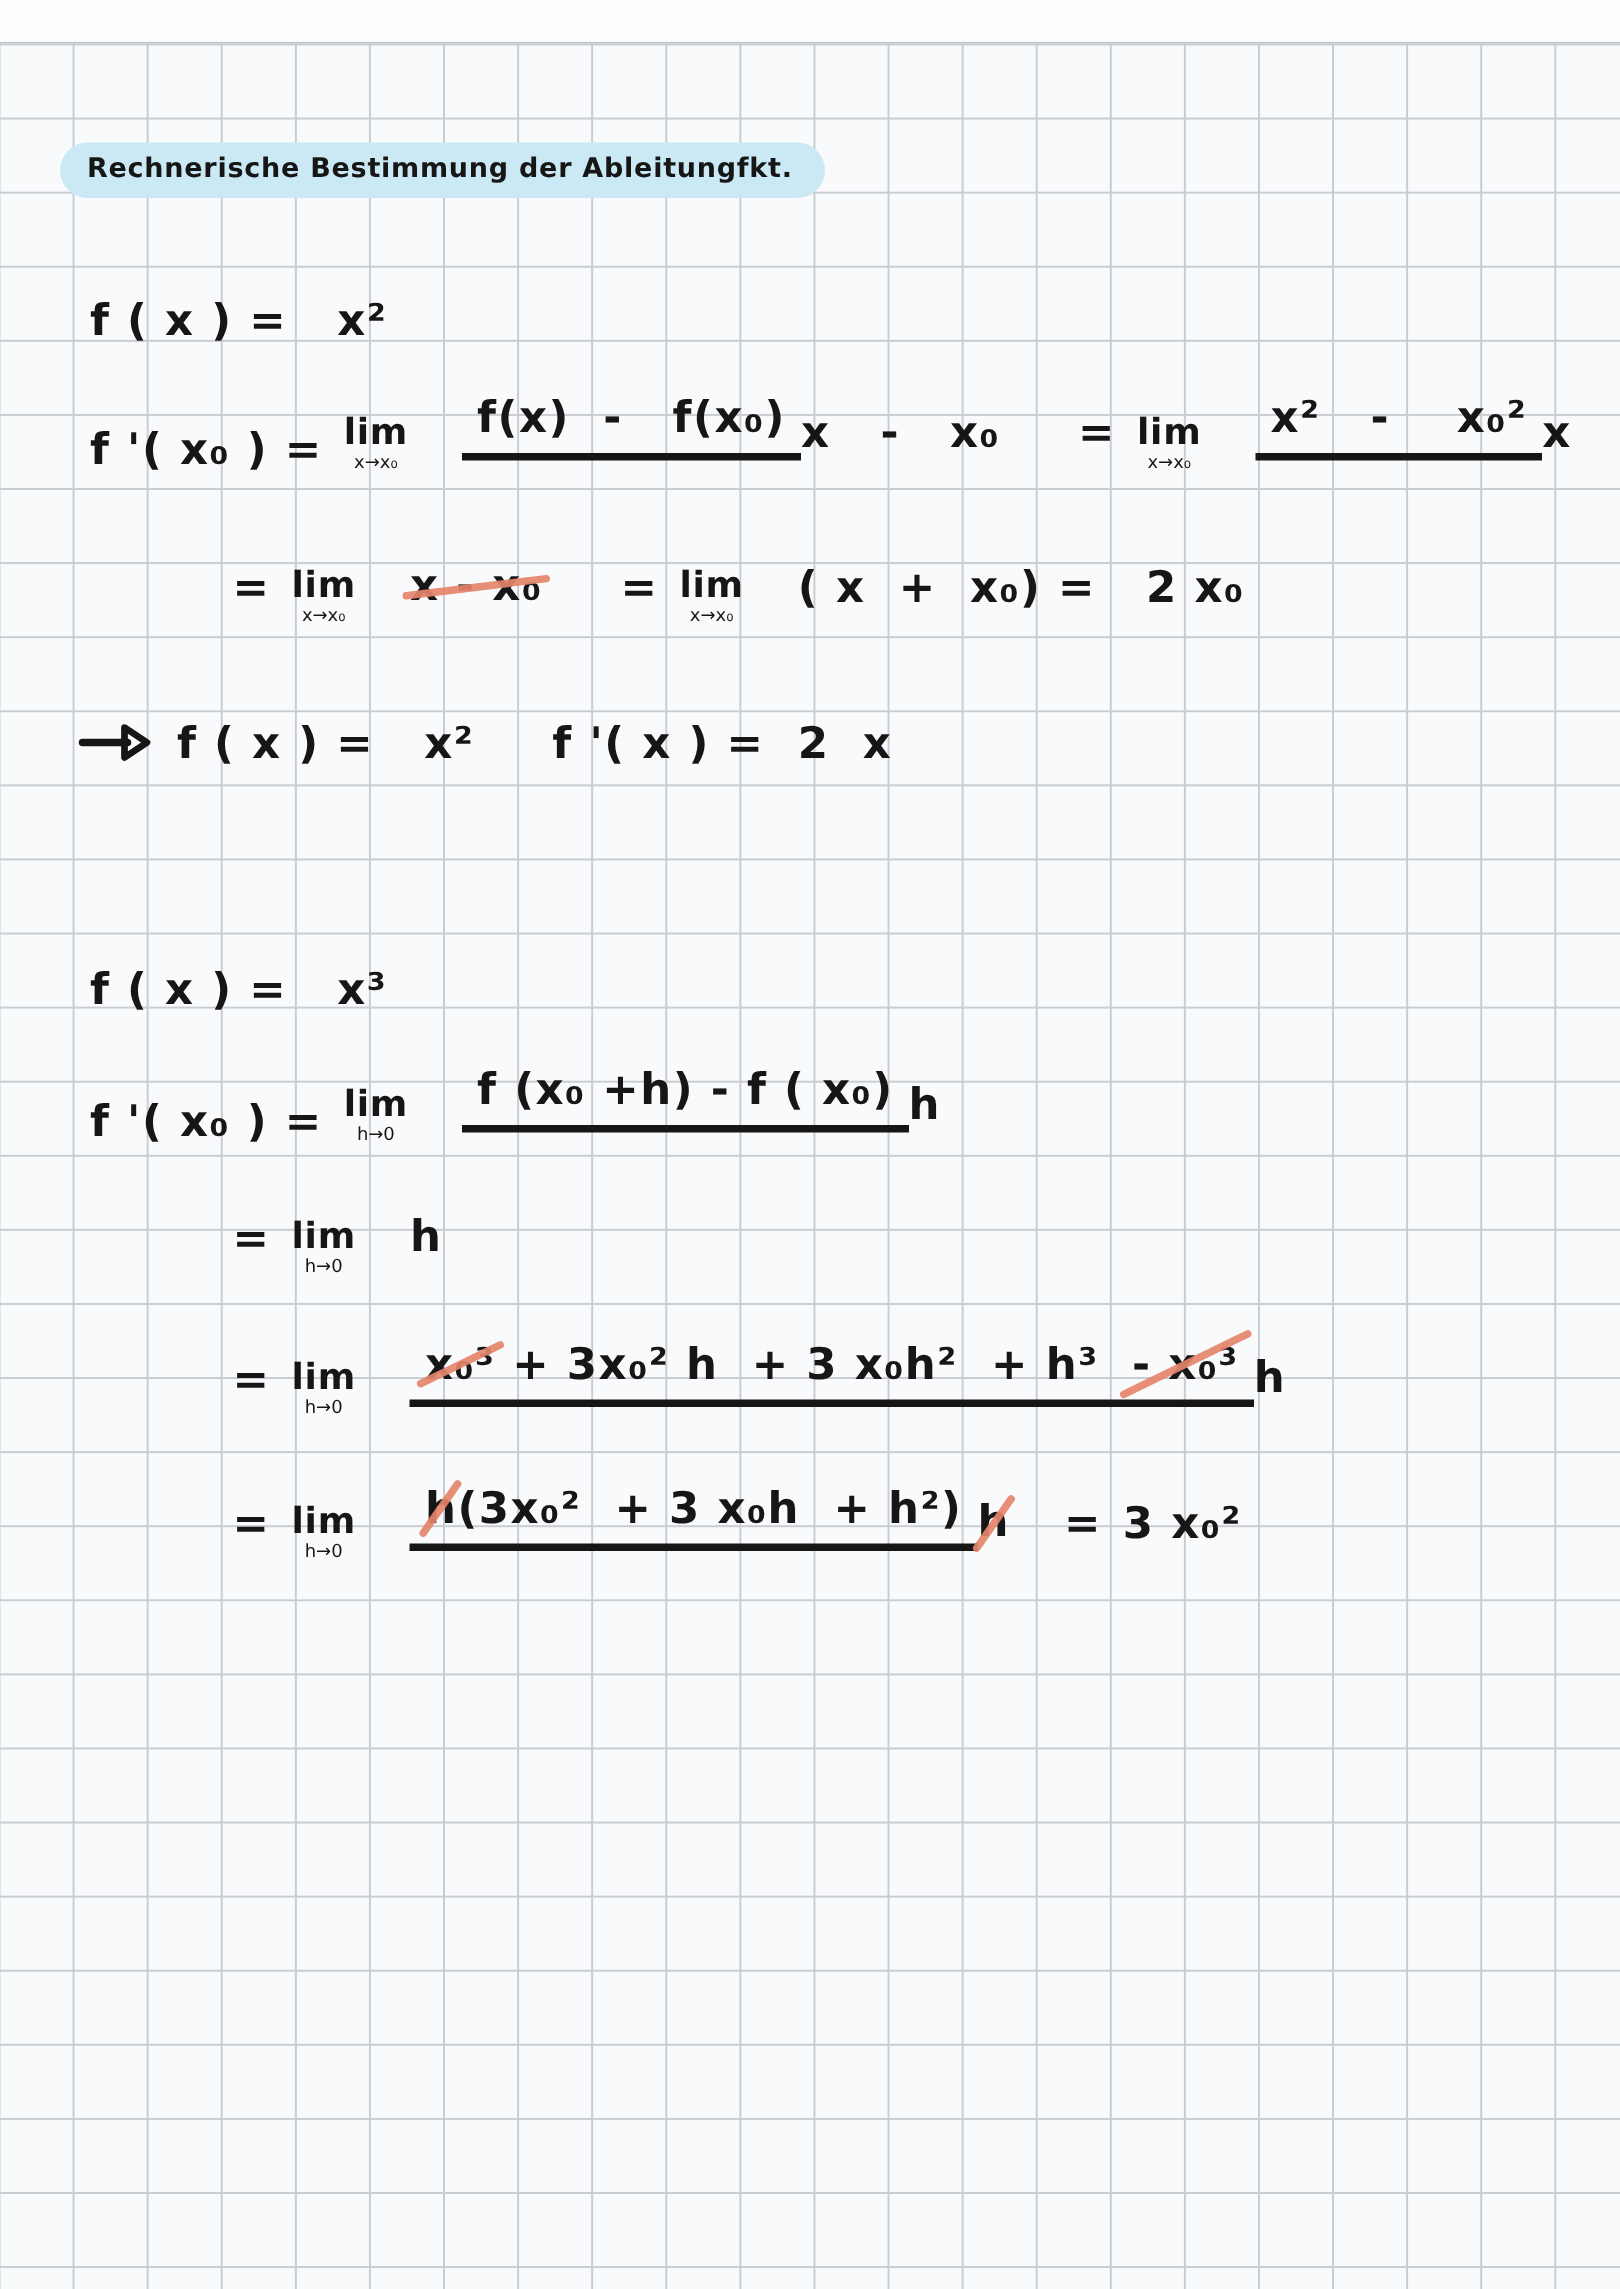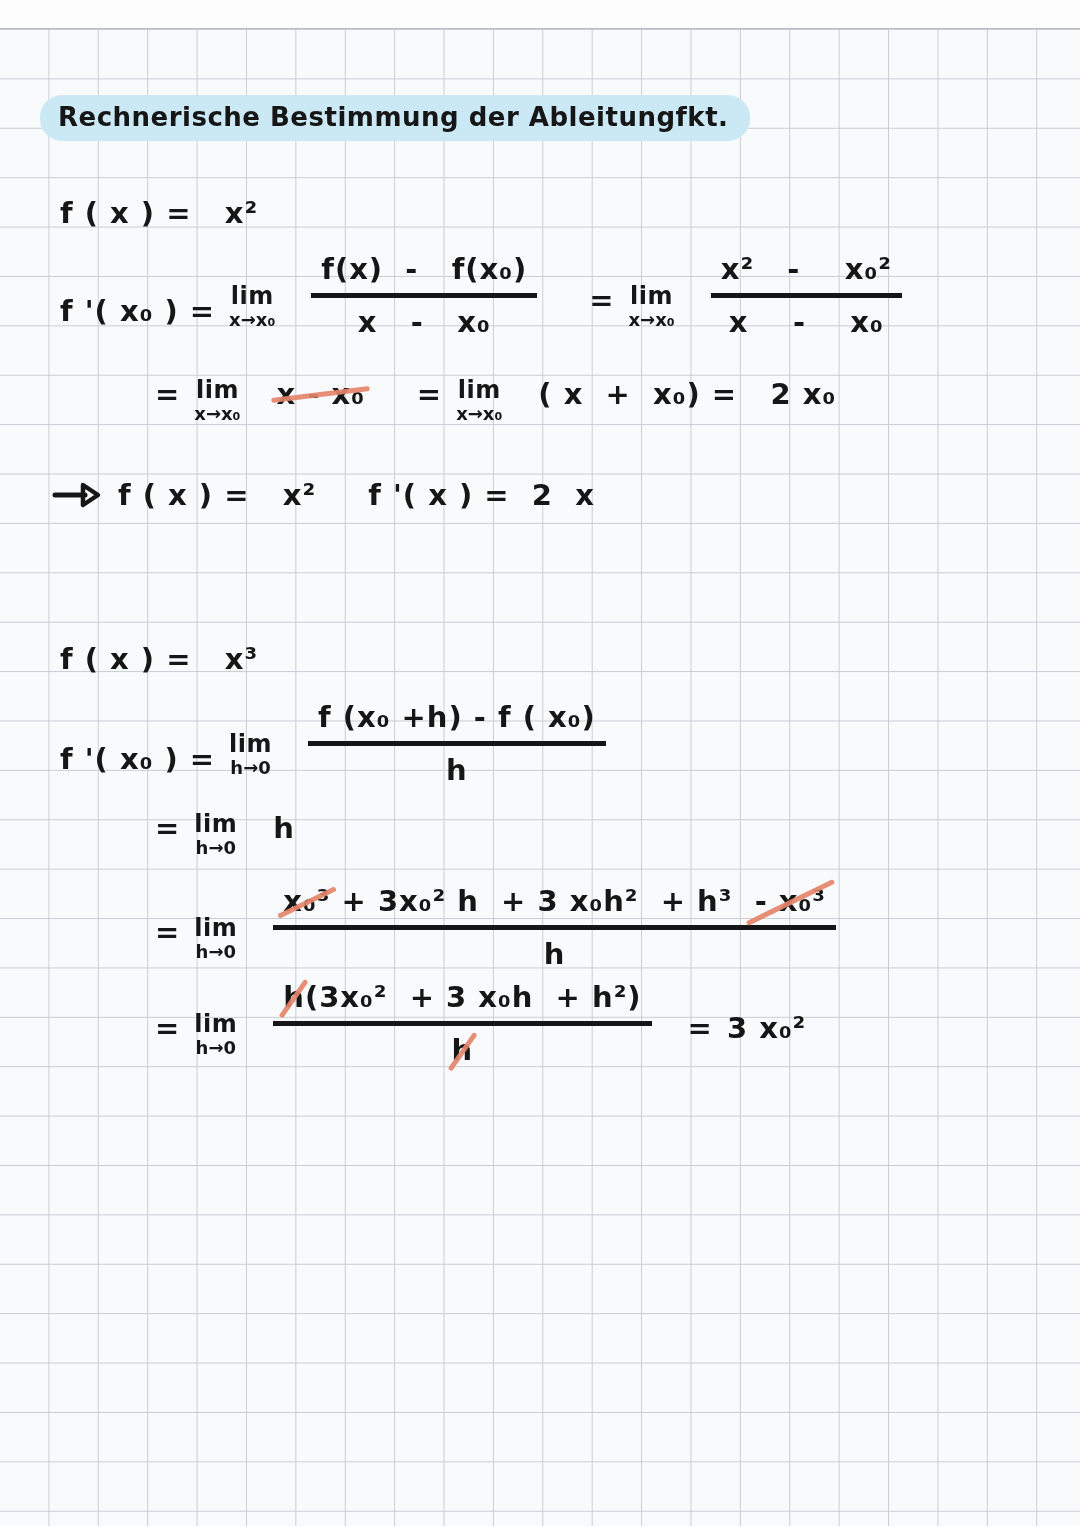--- a/index.html
+++ b/index.html
@@ -23,25 +23,25 @@
   .row{position:absolute;display:flex;align-items:center;}
   .ink{
     font-weight:bold;font-size:29px;letter-spacing:1px;
     white-space:pre;color:#161616;
   }
   .title-pill{
     position:absolute;left:40px;top:95px;
     background:#cbe8f5;border-radius:22px;
     padding:7px 22px 9px 18px;
   }
-  .title-text{font-weight:bold;font-size:26px;letter-spacing:.5px;white-space:pre;}
+  .title-text{font-weight:bold;font-size:18px;letter-spacing:.5px;white-space:pre;}
   .lim{display:flex;flex-direction:column;align-items:center;margin-top:20px;}
   .lim-word{font-weight:bold;font-size:24px;letter-spacing:.5px;}
-  .lim-sub{font-weight:bold;font-size:18px;letter-spacing:0;margin-top:-1px;white-space:pre;}
-  .frac{display:inline-flex;flex-direction:column;align-items:center;}
+  .lim-sub{font-weight:normal;font-size:12px;letter-spacing:0;margin-top:-1px;white-space:pre;}
+  .frac{display:inline-flex;flex-direction:row;align-items:center;}
   .frac .num{
     display:block;padding:0 10px 7px;text-align:center;
     border-bottom:5px solid #161616;
   }
   .frac .den{display:block;padding-top:7px;text-align:center;}
   .sink-s{margin-top:30px;}
   .sink-xs{margin-top:8px;}
   .gap-s{margin-left:14px;}
   .gap-m{margin-left:36px;}
   .gap-l{margin-left:52px;}

